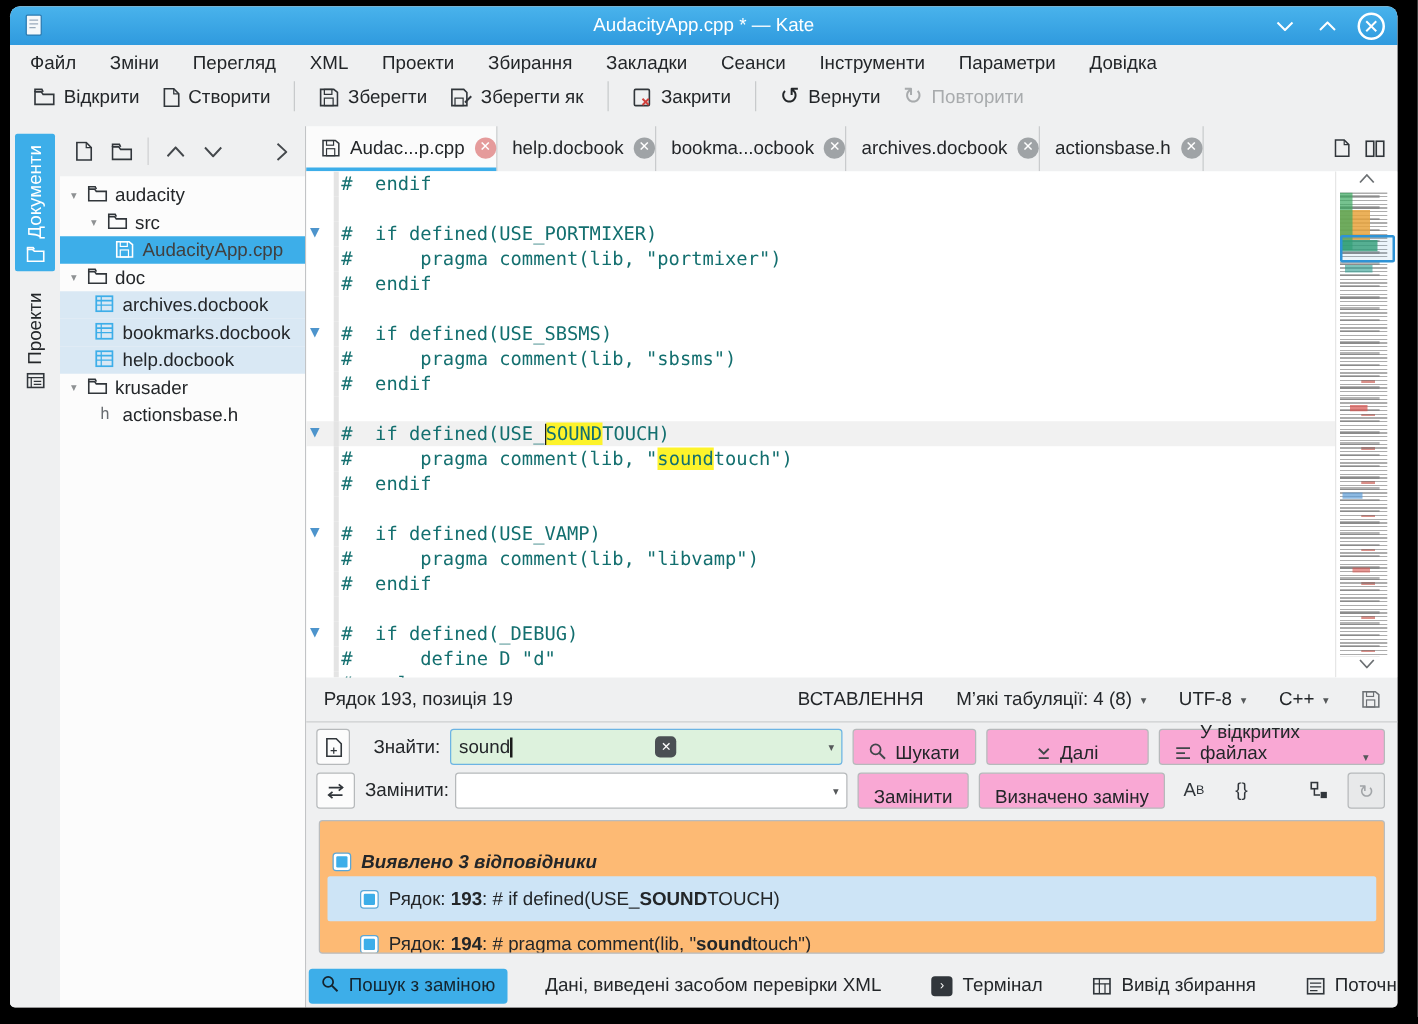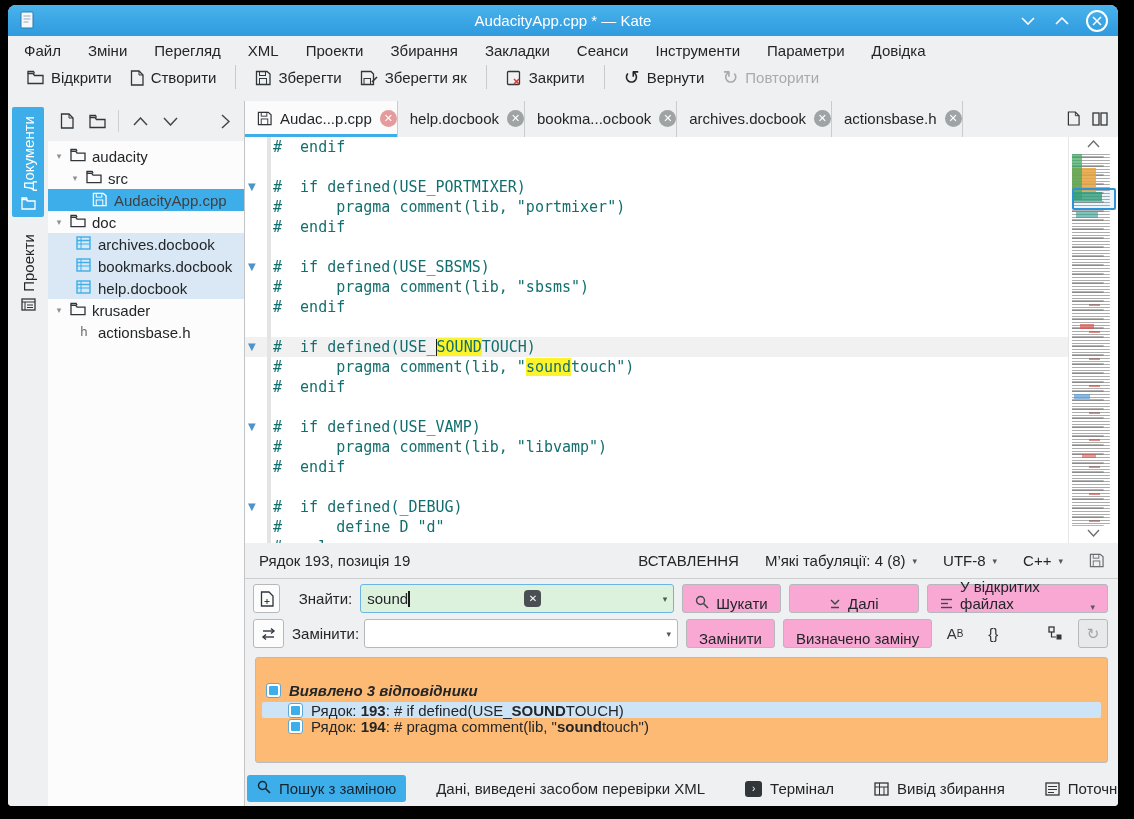--- a/index.html
+++ b/index.html
@@ -114,21 +114,21 @@
   .btn .bic { font-size:13px; color:#41464a; }
   .icbtn { width:30px; height:29px; display:flex; align-items:center; justify-content:center; border-radius:3px; color:#31363b; }
   .icbtn.boxed { border:1px solid #b6b9bb; background:#e8e9ea; color:#a2a5a8; }
   .mc-b { font-size:10px; vertical-align:super; }
   .sp-spacer { flex:1; }
 
   
   .results { height:119px; background:#eff0f1; padding:4px 10px 8px; }
   .resbox { background:#fdba74; border:1px solid #b9bcbe; border-radius:3px; height:100%; padding:20px 6px; overflow:hidden; }
   .rhead { display:flex; align-items:center; gap:8px; height:24px; font-weight:bold; font-style:italic; padding-left:4px; }
-  .rrow { display:flex; align-items:center; gap:8px; height:16px; padding-left:26px; position:relative; }
+  .rrow { display:flex; align-items:center; gap:8px; height:36px; padding-left:26px; position:relative; }
   .rrow.selected { background:#cde4f6; border-radius:2px; }
   .cbx { width:15px; height:15px; border:1px solid #5aa7d8; border-radius:3px; background:#fff; position:relative; flex:0 0 15px; }
   .cbx::after { content:""; position:absolute; left:2px; top:2px; right:2px; bottom:2px; background:#3daee9; border-radius:1px; }
   .rtext { white-space:nowrap; }
   .rtext b { font-weight:bold; }
 
   
   .bottombar { height:35px; display:flex; align-items:center; gap:20px; padding:0 8px 0 2px; background:#eff0f1; }
   .bbtn { display:flex; align-items:center; gap:8px; padding:5px 10px; border-radius:3px; white-space:nowrap; }
   .bbtn.active { background:#3daee9; color:#14242e; }

